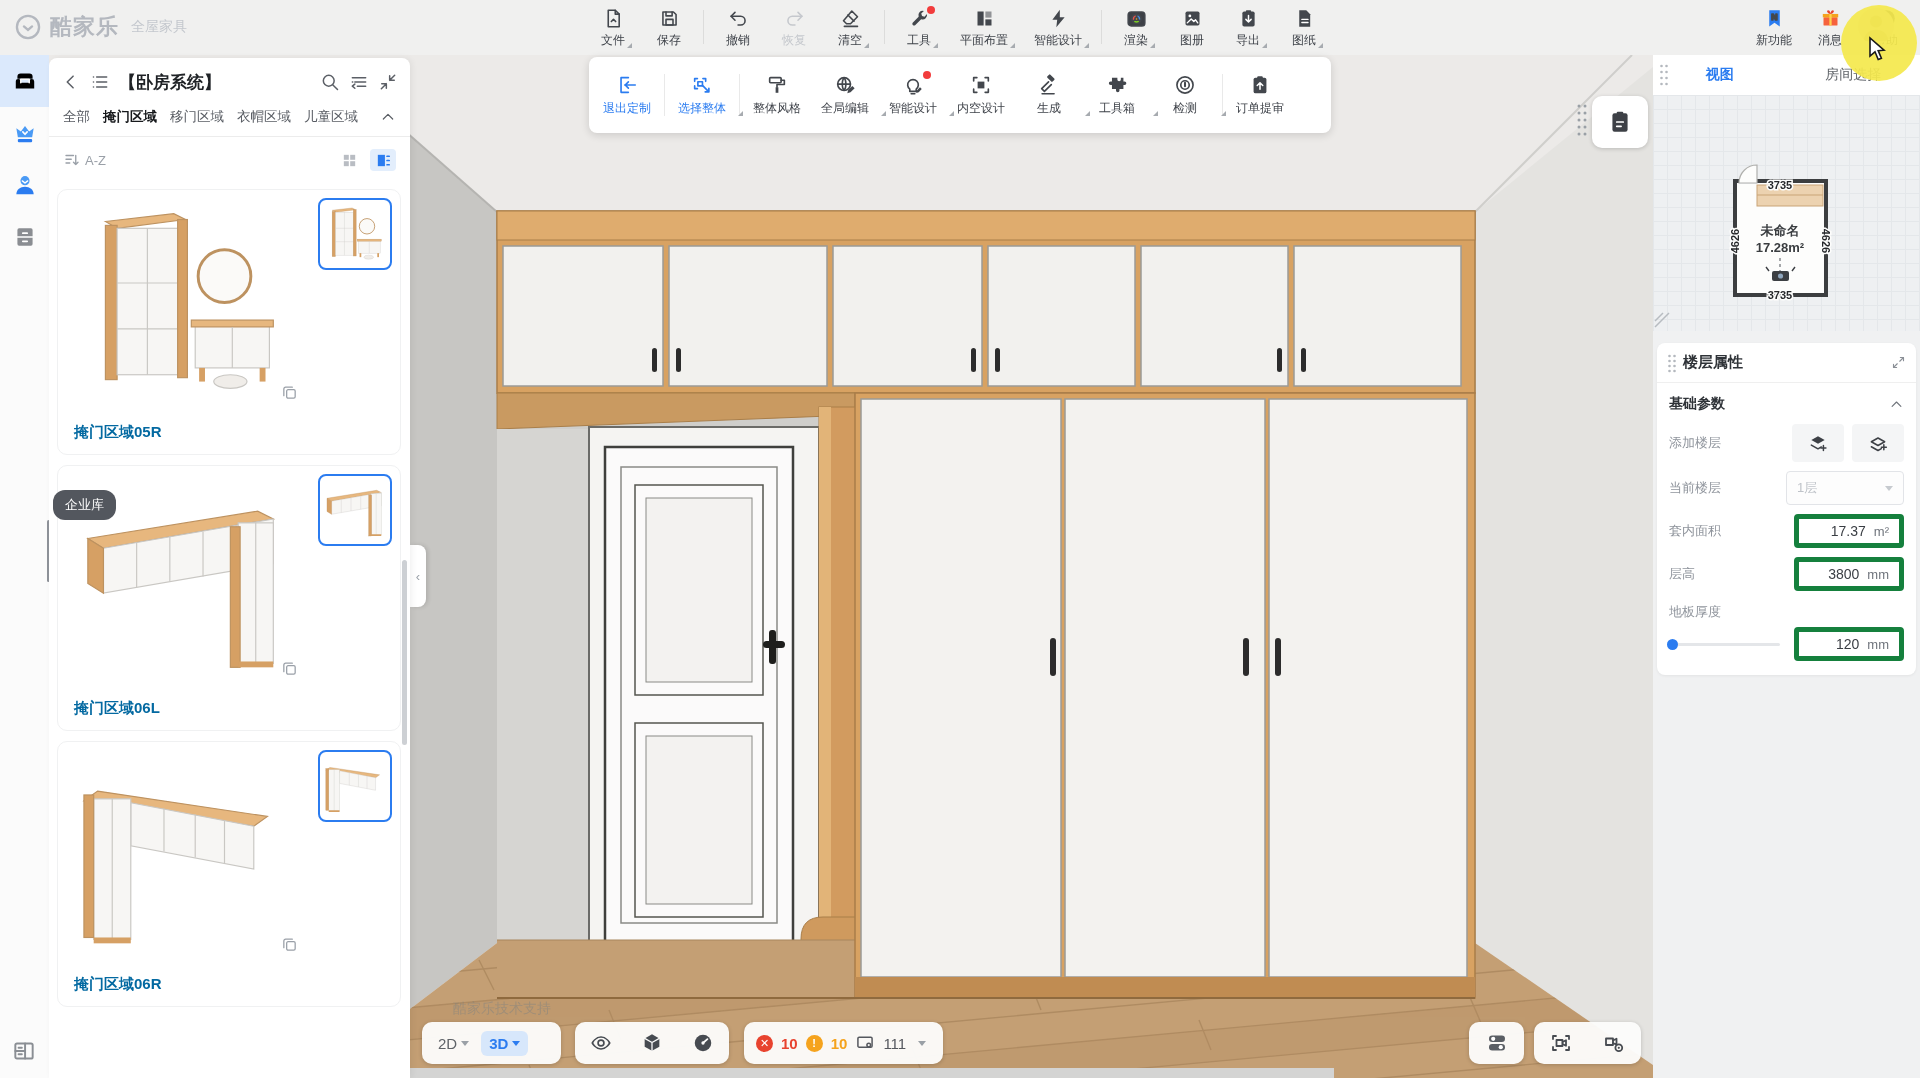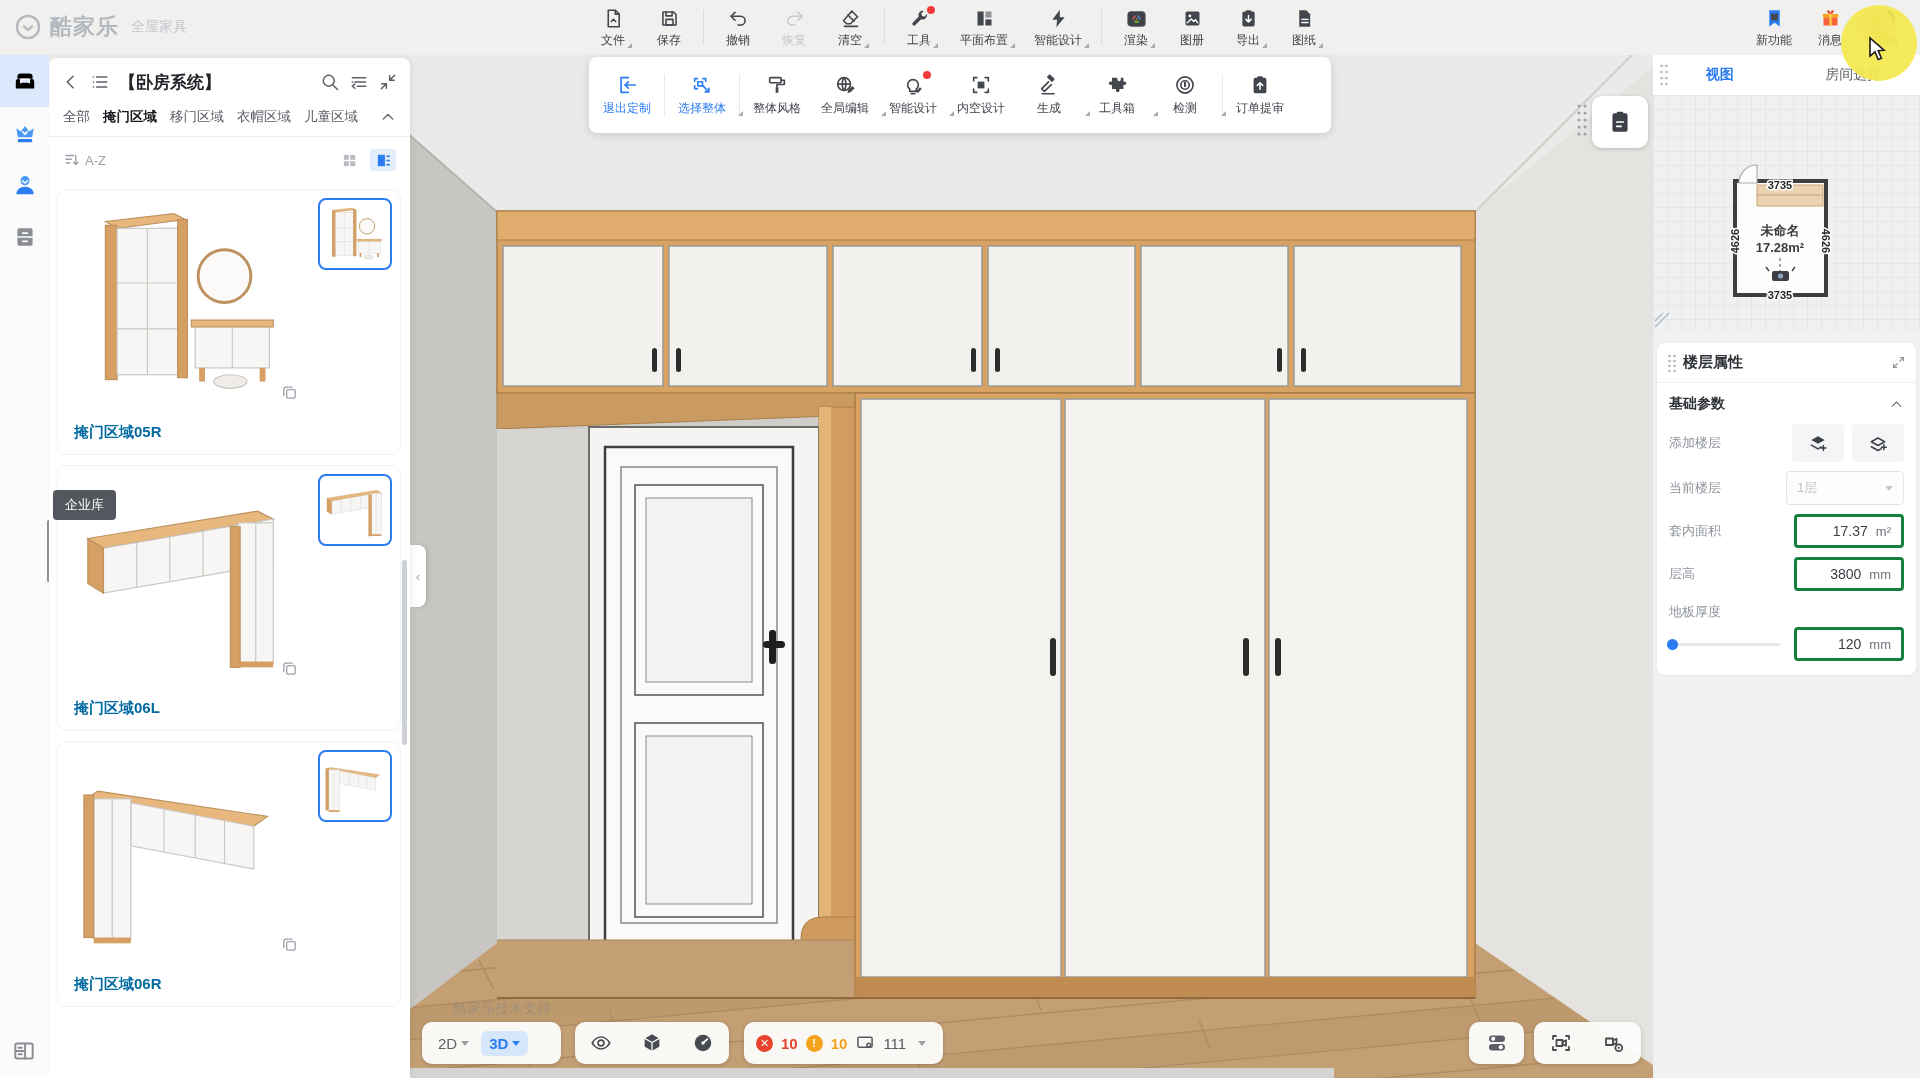--- a/index.html
+++ b/index.html
@@ -59,21 +59,21 @@
   #sort-row .right { margin-left:auto; display:flex; gap:8px; }
   .view-btn { width:26px; height:22px; border-radius:4px; display:flex; align-items:center; justify-content:center; cursor:pointer; color:#b9bdc3; }
   .view-btn.active { background:#e3eefc; color:#2b7cf0; }
   .p-card { position:relative; margin:10px 8px 0; width:344px; height:266px; border:1px solid #f0f1f2; border-radius:10px; background:#fff; cursor:pointer; }
   .p-img { position:absolute; left:18px; top:10px; }
   .p-thumb { position:absolute; right:8px; top:8px; width:74px; height:72px; border:2px solid #2b7cf0; border-radius:8px; background:#fff; display:flex; align-items:center; justify-content:center; cursor:pointer; }
   .p-copy { position:absolute; right:102px; top:194px; color:#9aa0a8; }
   .p-label { position:absolute; left:16px; bottom:12px; font-size:15px; font-weight:bold; color:#0369a1; }
   #cat-scroll { position:absolute; right:3px; top:502px; width:5px; height:185px; border-radius:3px; background:#cdd0d4; }
   #collapse-handle { left:410px; top:545px; width:16px; height:62px; background:#fff; border-radius:0 8px 8px 0; box-shadow:2px 0 4px rgba(0,0,0,.12); display:flex; align-items:center; justify-content:center; color:#9aa0a8; font-size:13px; z-index:14; cursor:pointer; }
-  #lib-tooltip { left:53px; top:490px; height:30px; padding:0 12px; background:#53575e; border-radius:4px; color:#fff; font-size:13px; line-height:30px; z-index:40; }
+  #lib-tooltip { left:53px; top:490px; height:30px; padding:0 12px; background:#53575e; border-radius:12px; color:#fff; font-size:13px; line-height:30px; z-index:40; }
 
   
   #scene { left:49px; top:55px; z-index:1; }
 
   
   #clip-dots { left:1576px; top:102px; color:#9aa0a6; z-index:5; }
   #clip-btn { left:1592px; top:96px; width:56px; height:52px; background:#fff; border-radius:10px; box-shadow:0 1px 4px rgba(0,0,0,.18); display:flex; align-items:center; justify-content:center; color:#3d4046; z-index:5; cursor:pointer; }
   .pill { position:absolute; top:1022px; height:42px; background:rgba(252,252,251,.96); border-radius:10px; box-shadow:0 1px 4px rgba(0,0,0,.18); display:flex; align-items:center; z-index:18; }
   #pill-mode { left:422px; width:139px; padding:0 8px; gap:4px; }
   .mode-seg { display:flex; align-items:center; gap:4px; font-size:15px; color:#5f6368; padding:4px 8px; border-radius:6px; cursor:pointer; }
@@ -106,21 +106,21 @@
   #fp-head .ic { width:15px; height:15px; color:#8a8f96; cursor:pointer; }
   #fp-sec { display:flex; align-items:center; padding:12px 12px 2px; }
   #fp-sec .t { font-size:14px; font-weight:bold; color:#2f3338; flex:1; }
   #fp-sec .ic { width:15px; height:15px; color:#6f747b; cursor:pointer; }
   .fp-row { display:flex; align-items:center; padding:9px 12px 0; }
   .fp-lbl { font-size:13px; color:#8f949c; flex:1; }
   .fp-btn { width:52px; height:38px; background:#f4f5f6; border-radius:4px; display:flex; align-items:center; justify-content:center; color:#3d4046; margin-left:8px; cursor:pointer; }
   .fp-btn .ic { width:20px; height:20px; }
   .fp-select { width:118px; height:34px; border:1px solid #e2e4e8; border-radius:4px; display:flex; align-items:center; padding:0 10px; color:#bfc3c9; font-size:13px; background:#fdfdfd; cursor:pointer; }
   .fp-select .car { margin-left:auto; border-top:5px solid #c6cacf; border-left:4px solid transparent; border-right:4px solid transparent; }
-  .fp-input { width:110px; height:34px; border:3px solid #15803d; border-radius:4px; display:flex; align-items:center; justify-content:flex-end; gap:8px; padding:0 10px; background:#fff; }
+  .fp-input { width:110px; height:34px; border:5px solid #15803d; border-radius:4px; display:flex; align-items:center; justify-content:flex-end; gap:8px; padding:0 10px; background:#fff; }
   .fp-input .v { font-size:14px; color:#3a3e44; }
   .fp-input .u { font-size:13px; color:#6f747c; }
   #fp-slider { flex:1; height:3px; background:#e4e6e9; border-radius:2px; position:relative; margin-right:14px; }
   #fp-slider .knob { position:absolute; left:-2px; top:-4px; width:11px; height:11px; border-radius:50%; background:#2b7cf0; cursor:pointer; }
 
   
   #hl-circle { left:1841px; top:5px; width:76px; height:76px; border-radius:50%; background:#f4e84d; opacity:.93; z-index:50; }
   #cursor { left:1866px; top:36px; z-index:51; }
 </style>
 </head>

